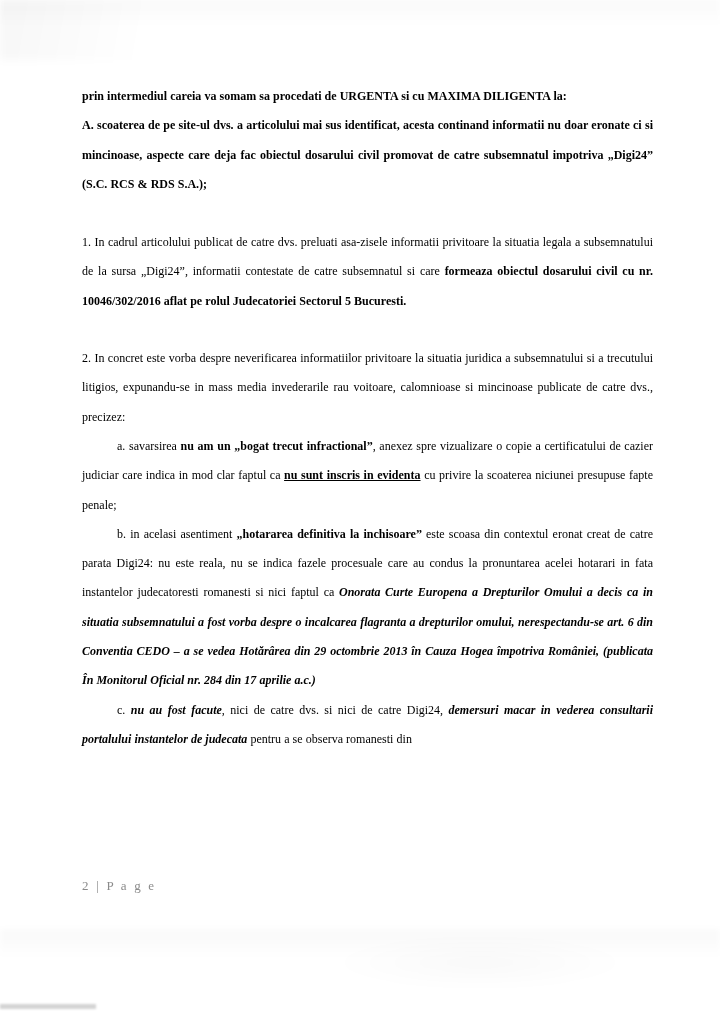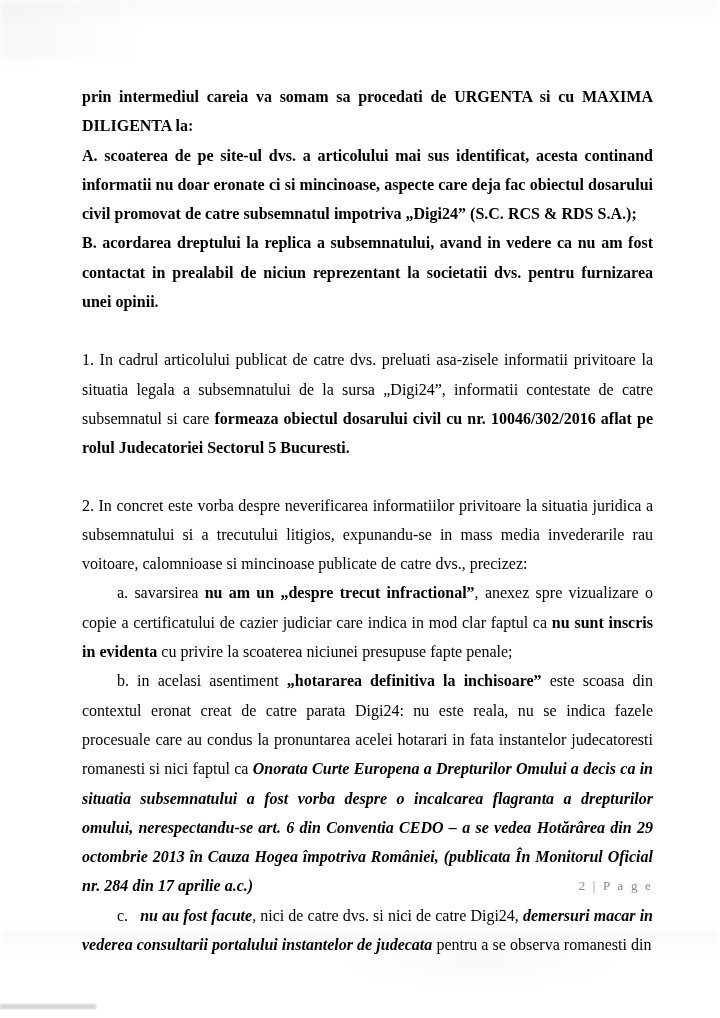--- a/index.html
+++ b/index.html
@@ -63,21 +63,21 @@
     position: absolute;
     left: 82px;
     top: 82px;
     width: 571px;
   }
 
   p {
     margin: 0;
     text-align: justify;
     text-justify: inter-word;
-    font-size: 16px;
+    font-size: 12px;
     line-height: 29.3px;
     letter-spacing: 0.0px;
     word-spacing: 0.1px;
   }
 
   p.block-bold {
     font-weight: bold;
   }
 
   p.indent-first {
@@ -85,21 +85,21 @@
   }
 
   .gap-lg { height: 29px; }
   .gap-md { height: 28px; }
 
   .footer {
     position: absolute;
     left: 82px;
     top: 878px;
     width: 571px;
-    text-align: right;
+    text-align: left;
     font-family: "Liberation Serif", "DejaVu Serif", serif;
     font-size: 13px;
     color: #8a8a8a;
     letter-spacing: 2.2px;
   }
 </style>
 </head>
 <body>
 
 <div class="page">
@@ -109,33 +109,32 @@
   <div class="scan-smudge smudge-bottomband"></div>
   <div class="scan-smudge smudge-midright"></div>
   <div class="scan-smudge smudge-bottomleft"></div>
 
   <div class="content">
 
     <p class="block-bold"><span style="font-weight: bold;">prin intermediul careia va somam sa procedati de URGENTA si cu MAXIMA DILIGENTA la:</span></p>
 
     <p class="block-bold"><span style="font-weight: bold;">A. scoaterea de pe site-ul dvs. a articolului mai sus identificat, acesta continand informatii nu doar eronate ci si mincinoase, aspecte care deja fac obiectul dosarului civil promovat de catre subsemnatul impotriva „Digi24” (S.C. RCS &amp; RDS S.A.);</span></p>
 
-    <p class="block-bold"><span style="font-weight: bold;">B. acordarea dreptului la replica a subsemnatului, avand in vedere ca nu am fost contactat in prealabil de niciun reprezentant la societatii dvs. pentru furnizarea unei opinii.</span></p>
 
     <div class="gap-lg"></div>
 
     <p><span>1. In cadrul articolului publicat de catre dvs. preluati asa-zisele informatii privitoare la situatia legala a subsemnatului de la sursa „Digi24”, informatii contestate de catre subsemnatul si care </span><span style="font-weight: bold;">formeaza obiectul dosarului civil cu nr. 10046/302/2016 aflat pe rolul Judecatoriei Sectorul 5 Bucuresti.</span></p>
 
     <div class="gap-md"></div>
 
     <p><span>2. In concret este vorba despre neverificarea informatiilor privitoare la situatia juridica a subsemnatului si a trecutului litigios, expunandu-se in mass media invederarile rau voitoare, calomnioase si mincinoase publicate de catre dvs., precizez:</span></p>
 
-    <p class="indent-first"><span>a. savarsirea </span><span style="font-weight: bold;">nu am un „despre trecut infractional”</span><span>, anexez spre vizualizare o copie a certificatului de cazier judiciar care indica in mod clar faptul ca </span><span style="font-weight: bold;">nu sunt inscris in evidenta</span><span> cu privire la scoaterea niciunei presupuse fapte penale;</span></p>
+    <p class="indent-first"><span>a. savarsirea </span><span style="font-weight: bold;">nu am un „bogat trecut infractional”</span><span>, anexez spre vizualizare o copie a certificatului de cazier judiciar care indica in mod clar faptul ca </span><span style="font-weight: bold; text-decoration: underline;">nu sunt inscris in evidenta</span><span> cu privire la scoaterea niciunei presupuse fapte penale;</span></p>
 
     <p class="indent-first"><span>b. in acelasi asentiment </span><span style="font-weight: bold;">„hotararea definitiva la inchisoare”</span><span> este scoasa din contextul eronat creat de catre parata Digi24: nu este reala, nu se indica fazele procesuale care au condus la pronuntarea acelei hotarari in fata instantelor judecatoresti romanesti si nici faptul ca </span><span style="font-weight: bold; font-style: italic;">Onorata Curte Europena a Drepturilor Omului a decis ca in situatia subsemnatului a fost vorba despre o incalcarea flagranta a drepturilor omului, nerespectandu-se art.  6 din Conventia CEDO – a se vedea Hotărârea din 29 octombrie 2013 în Cauza Hogea împotriva României, (publicata În Monitorul Oficial nr. 284 din 17 aprilie a.c.)</span></p>
 
-    <p class="indent-first"><span>c. </span><span style="font-weight: bold; font-style: italic; margin-left: 8px;">nu au fost facute</span><span>, nici de catre dvs. si nici de catre Digi24, </span><span style="font-weight: bold; font-style: italic;">demersuri macar in vederea consultarii portalului instantelor de judecata</span><span> pentru a se observa romanesti din</span></p>
+    <p class="indent-first"><span>c. </span><span style="font-weight: bold; font-style: italic;">nu au fost facute</span><span>, nici de catre dvs. si nici de catre Digi24, </span><span style="font-weight: bold; font-style: italic;">demersuri macar in vederea consultarii portalului instantelor de judecata</span><span> pentru a se observa romanesti din</span></p>
 
   </div>
 
   <div class="footer">2 | P a g e</div>
 
 </div>
 
 </body></html>

